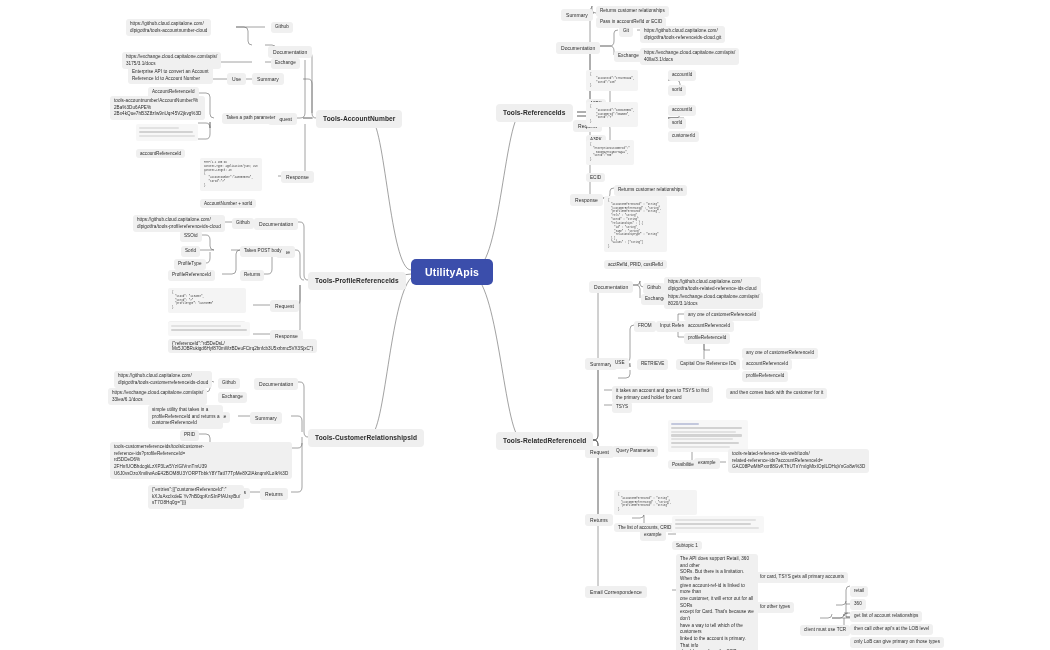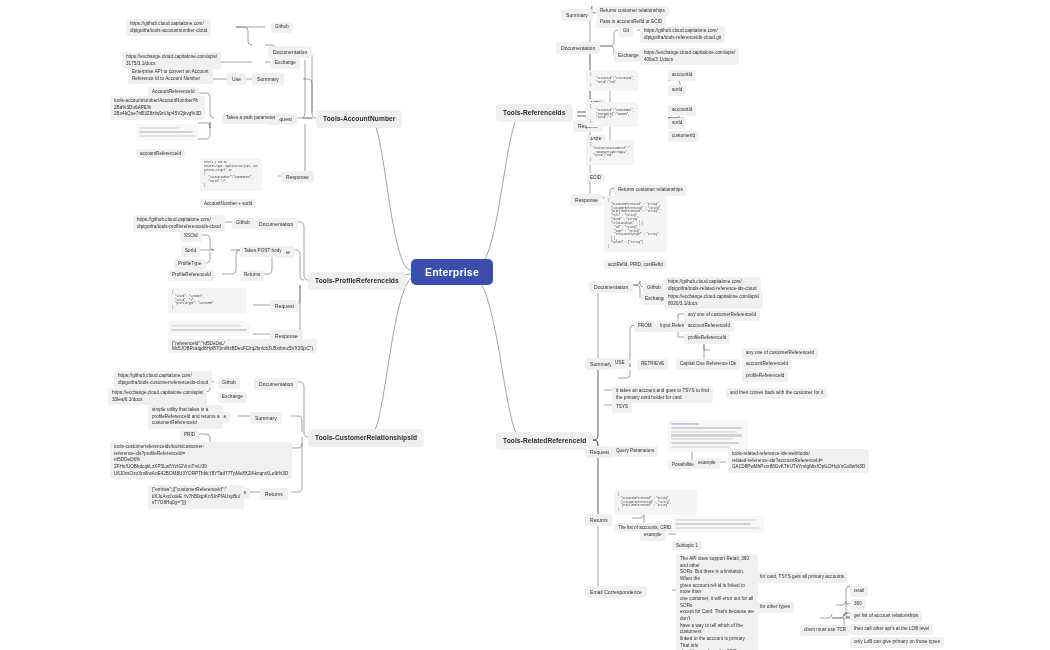--- a/index.html
+++ b/index.html
@@ -247,21 +247,21 @@
       <path d="M846,604 L852,604"></path>
       <path d="M846,617 L852,617"></path>
       <path d="M832,618 L840,618 Q844,618 844,614 L844,616 Q844,613 848,613"></path>
       <path d="M844,618 L844,628"></path>
       <path d="M844,628 L850,628"></path>
       <path d="M844,613 L850,613"></path>
       <path d="M844,618 L850,618"></path>
     </g>
   </svg>
 
-  <div class="root" style="left:411px; top:259px;">Enterprise</div>
+  <div class="root" style="left:411px; top:259px;">UtilityApis</div>
 
   <div class="node lvl1" style="left:316px; top:110px;">Tools-AccountNumber</div>
   <div class="node lvl2" style="left:268px; top:46px;">Documentation</div>
   <div class="node lvl2" style="left:268px; top:113px;">Request</div>
   <div class="node lvl2" style="left:281px; top:171px;">Response</div>
   <div class="node lvl2" style="left:252px; top:73px;">Summary</div>
   <div class="node lvl2" style="left:227px; top:73px;">Use</div>
   <div class="node" style="left:271px; top:22px;">Github</div>
   <div class="node" style="left:271px; top:58px;">Exchange</div>
   <div class="node" style="left:126px; top:19px;">https://github.cloud.capitalone.com/

